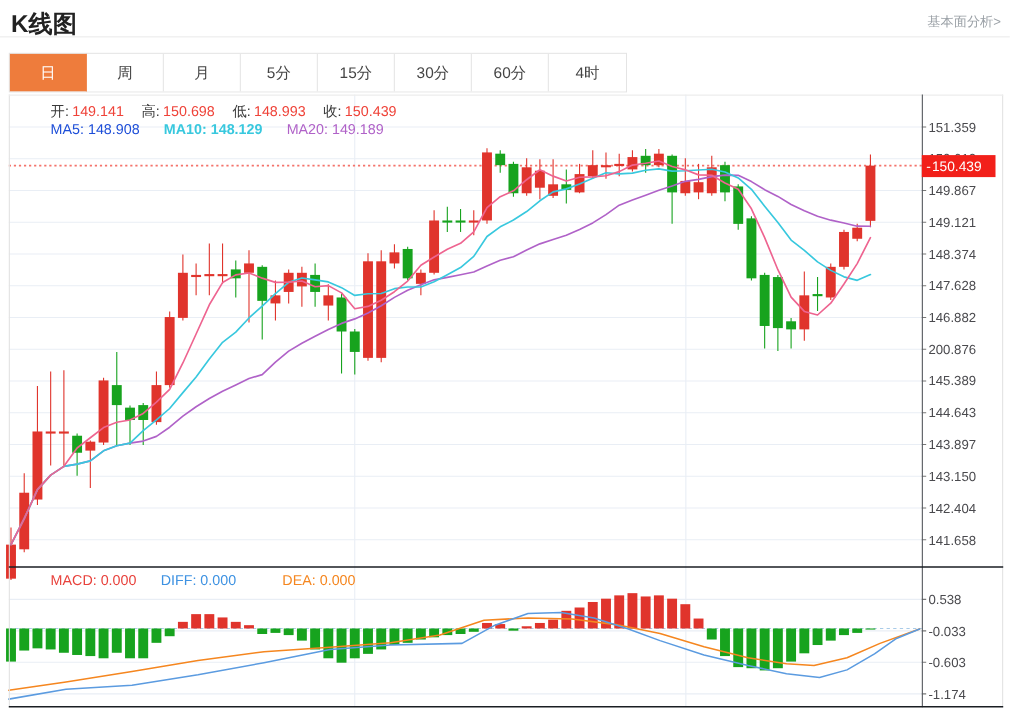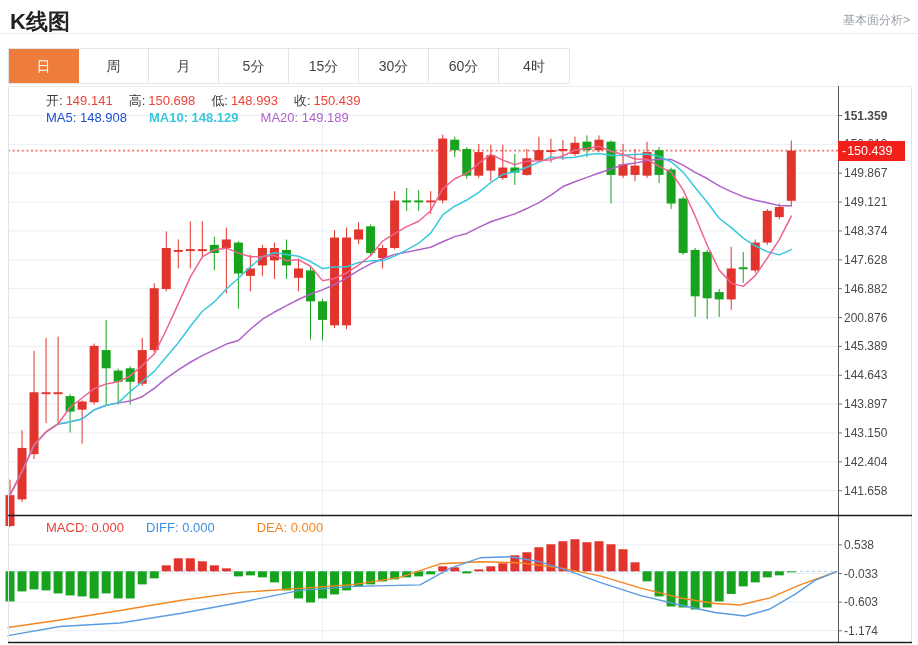--- a/index.html
+++ b/index.html
@@ -303,21 +303,21 @@
       <line x1="838.5" y1="86" x2="838.5" y2="643" stroke="#55595e"></line>
       <line x1="8" y1="515.5" x2="912" y2="515.5" stroke="#1a1e23" stroke-width="1.4"></line>
       <line x1="8" y1="642.5" x2="912" y2="642.5" stroke="#1a1e23" stroke-width="1.4"></line>
     </svg>
 
   <div class="legend-row" id="ohlc-bar"><span class="ohlc-label">开:</span><span class="ohlc-value">149.141</span><span class="ohlc-label">高:</span><span class="ohlc-value">150.698</span><span class="ohlc-label">低:</span><span class="ohlc-value">148.993</span><span class="ohlc-label">收:</span><span class="ohlc-value">150.439</span></div>
   <div class="legend-row" id="ma-bar"><span class="ma-item" style="color: #1d4ed8;">MA5: 148.908</span><span class="ma-item" style="color: rgb(56, 200, 222); font-weight: bold;">MA10: 148.129</span><span class="ma-item" style="color: rgb(176, 98, 200);">MA20: 149.189</span></div>
   <div class="legend-row" id="macd-bar"><span class="macd-item" style="color: rgb(232, 66, 60);">MACD: 0.000</span><span class="macd-item" style="color: rgb(62, 146, 226);">DIFF: 0.000</span><span class="macd-item" style="color: rgb(245, 134, 31); padding-left: 20px;">DEA: 0.000</span></div>
 
   <div id="y-axis-main">
-      <div class="axis-label" style="top: 107.5px; font-weight: bold;">151.359</div>
+      <div class="axis-label" style="top: 107.5px;">151.359</div>
       <div class="axis-label" style="top: 136.35px;">150.613</div>
       <div class="axis-label" style="top: 165.2px;">149.867</div>
       <div class="axis-label" style="top: 194.05px;">149.121</div>
       <div class="axis-label" style="top: 222.939px;">148.374</div>
       <div class="axis-label" style="top: 251.789px;">147.628</div>
       <div class="axis-label" style="top: 280.639px;">146.882</div>
       <div class="axis-label" style="top: 309.527px;">200.876</div>
       <div class="axis-label" style="top: 338.377px;">145.389</div>
       <div class="axis-label" style="top: 367.227px;">144.643</div>
       <div class="axis-label" style="top: 396.077px;">143.897</div>

